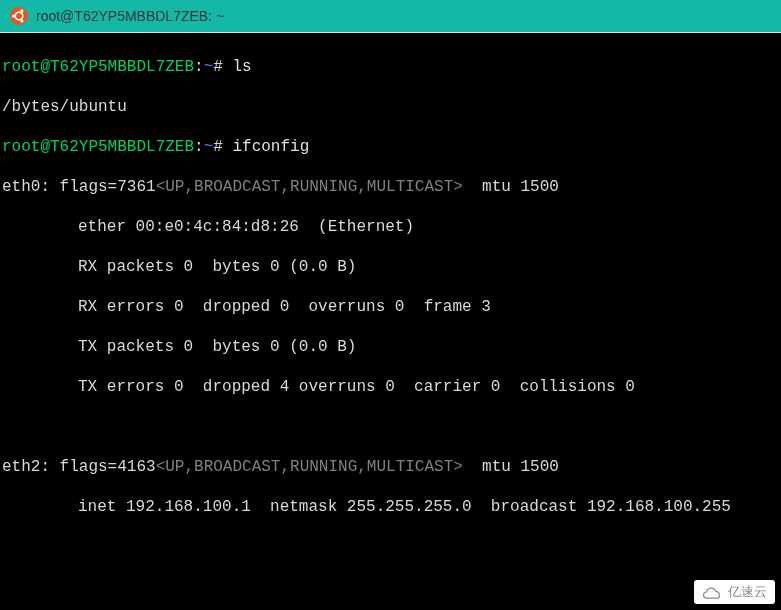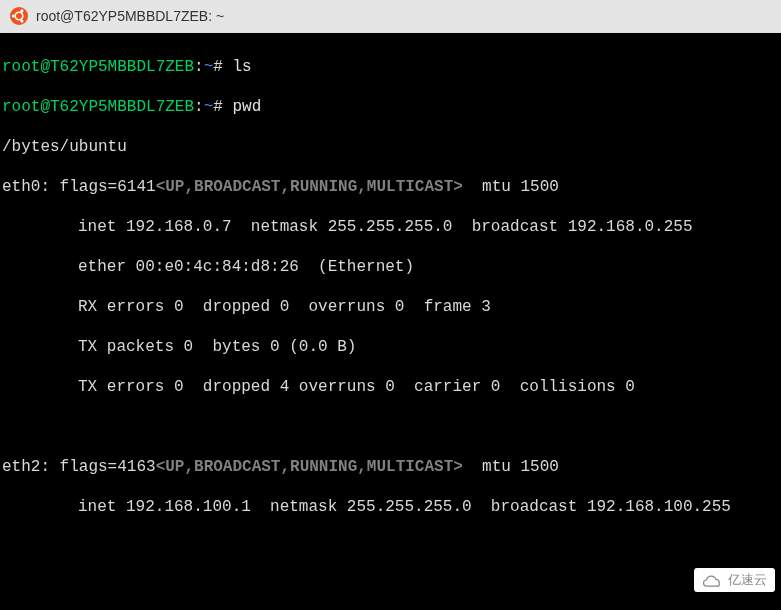--- a/index.html
+++ b/index.html
@@ -6,21 +6,21 @@
     body {
       font-family: "Consolas", "Courier New", monospace;
       font-size: 16px;
       width: 781px;
       height: 610px;
       background: #ffffff;
       overflow: hidden;
     }
     .titlebar {
       height: 33px;
-      background: #e5e5e5;
+      background: #14b8a6;
       display: flex;
       align-items: center;
       padding-left: 10px;
       border-bottom: 1px solid #e0e0e0;
     }
     .ubuntu-icon {
       width: 18px;
       height: 18px;
       margin-right: 8px;
     }
@@ -37,24 +37,24 @@
       color: #d0d0d0;
       line-height: 1.25;
       white-space: pre;
       overflow: hidden;
       position: relative;
     }
     .prompt-user { color: #00d060; }
     .prompt-tilde { color: #5080ff; }
     .cmd { color: #e0e0e0; }
     .out { color: #d8d8d8; }
-    .gray-angle { color: #808080; font-weight: bold; }
+    .gray-angle { color: #808080; }
     .watermark {
       position: absolute;
-      bottom: 18px;
+      bottom: 6px;
       right: 6px;
       background: #ffffff;
       color: #888;
       font-family: sans-serif;
       font-size: 13px;
       padding: 4px 8px;
       border-radius: 3px;
       display: flex;
       align-items: center;
       gap: 4px;
@@ -75,25 +75,25 @@
     <circle cx="50" cy="50" r="21" fill="none" stroke="#fff" stroke-width="9"></circle>
     <circle cx="19" cy="50" r="9" fill="#fff"></circle>
     <circle cx="66" cy="22" r="9" fill="#fff"></circle>
     <circle cx="66" cy="78" r="9" fill="#fff"></circle>
   </svg>
   <span class="titlebar-text">root@T62YP5MBBDL7ZEB: ~</span>
 </div>
 
 <div class="terminal">
 <span class="line"><span class="prompt-user">root@T62YP5MBBDL7ZEB</span><span class="out">:</span><span class="prompt-tilde">~</span><span class="out"># </span><span class="cmd">ls</span></span>
-<span class="line"><span class="prompt-user">root@T62YP5MBBDL7ZEB</span><span class="out">:</span><span class="prompt-tilde">~</span><span class="out"># </span><span class="cmd">pwd</span></span>
 <span class="line out">/bytes/ubuntu</span>
-<span class="line"><span class="out">eth0: flags=6141</span><span class="gray-angle">&lt;UP,BROADCAST,RUNNING,MULTICAST&gt;</span><span class="out">  mtu 1500</span></span>
-<span class="line out indent1">inet 192.168.0.7  netmask 255.255.255.0  broadcast 192.168.0.255</span>
+<span class="line"><span class="prompt-user">root@T62YP5MBBDL7ZEB</span><span class="out">:</span><span class="prompt-tilde">~</span><span class="out"># </span><span class="cmd">ifconfig</span></span>
+<span class="line"><span class="out">eth0: flags=7361</span><span class="gray-angle">&lt;UP,BROADCAST,RUNNING,MULTICAST&gt;</span><span class="out">  mtu 1500</span></span>
 <span class="line out indent1">ether 00:e0:4c:84:d8:26  (Ethernet)</span>
+<span class="line out indent1">RX packets 0  bytes 0 (0.0 B)</span>
 <span class="line out indent1">RX errors 0  dropped 0  overruns 0  frame 3</span>
 <span class="line out indent1">TX packets 0  bytes 0 (0.0 B)</span>
 <span class="line out indent1">TX errors 0  dropped 4 overruns 0  carrier 0  collisions 0</span>
 <span class="line"> </span>
 <span class="line"><span class="out">eth2: flags=4163</span><span class="gray-angle">&lt;UP,BROADCAST,RUNNING,MULTICAST&gt;</span><span class="out">  mtu 1500</span></span>
 <span class="line out indent1">inet 192.168.100.1  netmask 255.255.255.0  broadcast 192.168.100.255</span>
 
 
 
 

